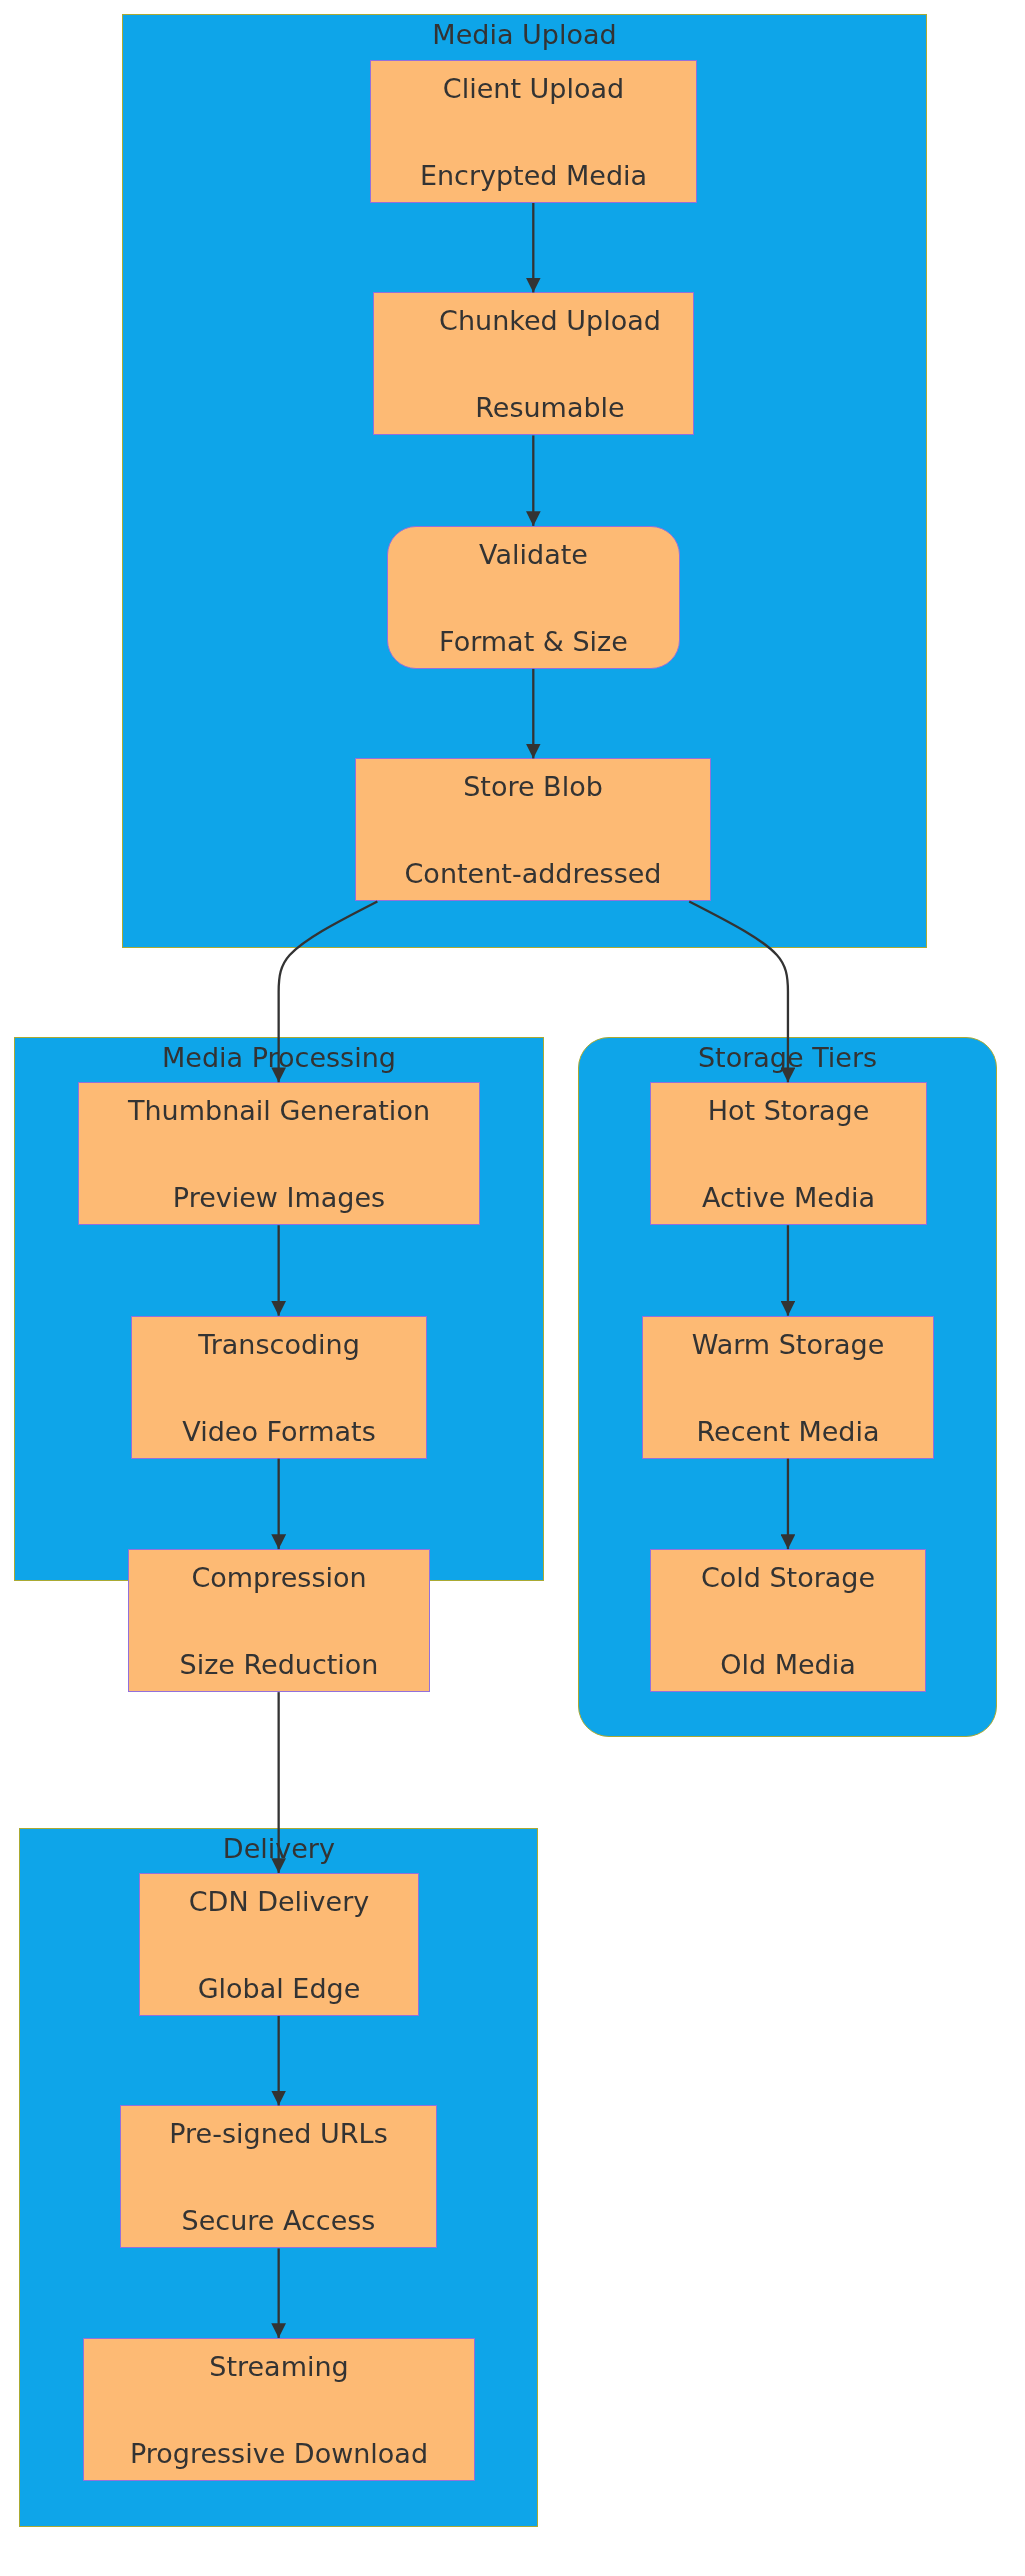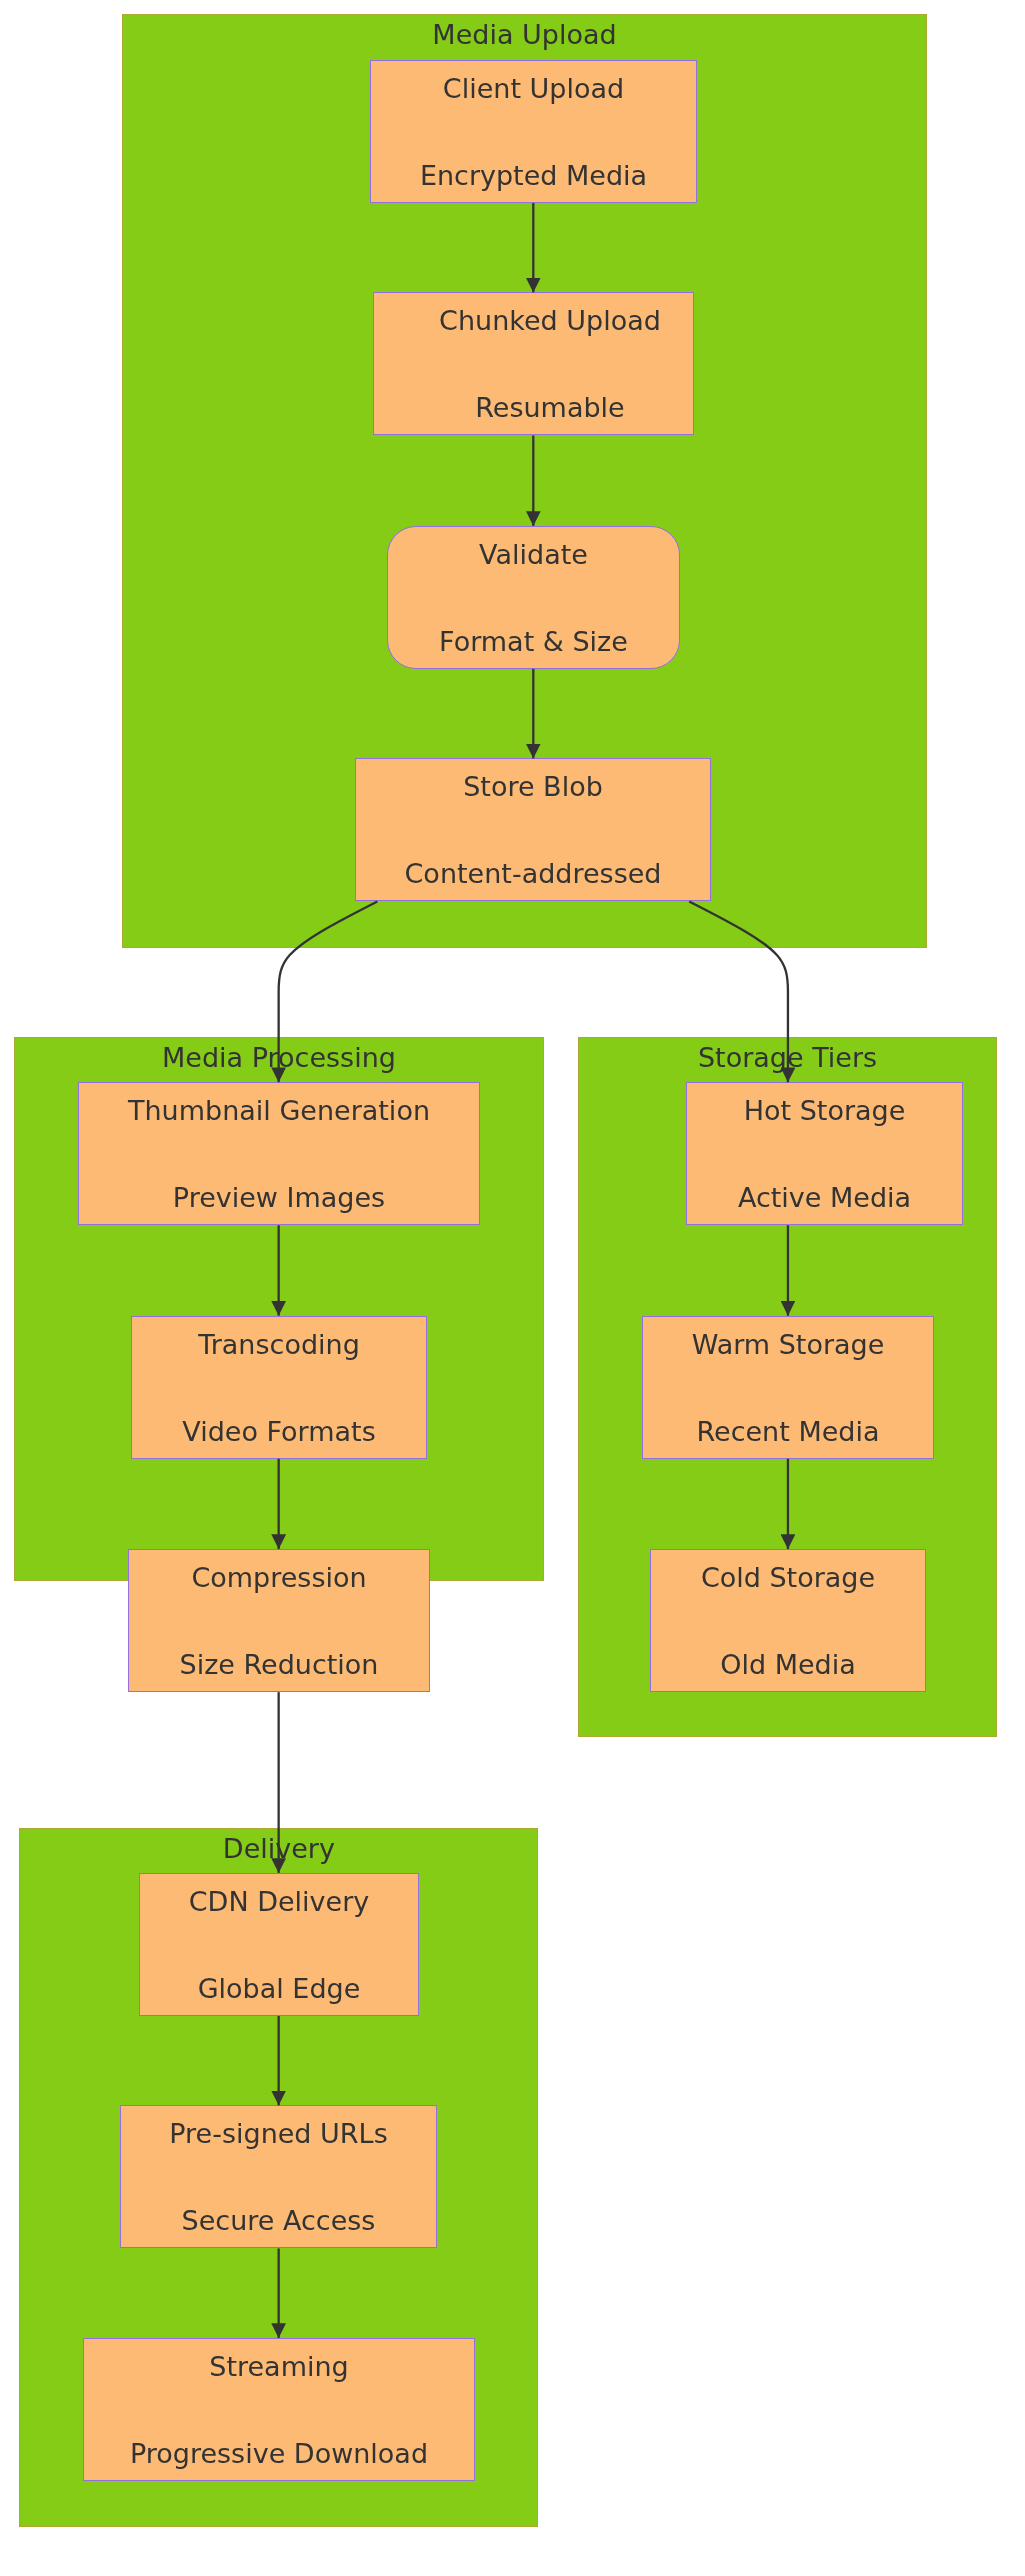--- a/index.html
+++ b/index.html
@@ -1,19 +1,19 @@
 <!DOCTYPE html>
 <html style="font-size:14.8px"><head>
   <meta charset="utf-8">
   <style>
     html, body { margin: 0; padding: 0; background: #ffffff; }
     body { width: 1026px; height: 2576px; position: relative; overflow: hidden;
            font-family: "DejaVu Sans", "Liberation Sans", sans-serif; color: #333333; }
     #diagram { position: absolute; left: 0; top: 0; width: 1026px; height: 2576px; }
-    .cluster { position: absolute; box-sizing: border-box; background: #84cc16;
+    .cluster { position: absolute; box-sizing: border-box; background: #0ea5e9;
                border: 1.8px solid #aaaa33; padding-left: 21px; }
     .cluster-label { position: absolute; left: 0; right: 0; top: 2.8px; text-align: center;
                      font-size: 27px; line-height: 33px; color: #333333; white-space: nowrap; }
     .node { position: absolute; box-sizing: border-box; background: #fdba74;
             border: 1.8px solid #9370db; display: flex; flex-direction: column;
             align-items: center; justify-content: center; text-align: center; gap: 44px; }
     .node-line { font-size: 27px; line-height: 43px; color: #333333; white-space: nowrap; }
     #edges { position: absolute; left: 0; top: 0; width: 1026px; height: 2576px; pointer-events: none; z-index: 5; }
     #edges path.edge { fill: none; stroke: #333333; stroke-width: 2.5; }
   </style>
@@ -21,21 +21,21 @@
 <body>
 
 <div id="diagram">
 
   <div class="cluster" id="cl-upload" style="left:122px; top:14px; width:805px; height:934px;">
     <div class="cluster-label">Media Upload</div>
   </div>
   <div class="cluster" id="cl-processing" style="left:14px; top:1037px; width:530px; height:544px;">
     <div class="cluster-label">Media Processing</div>
   </div>
-  <div class="cluster" id="cl-storage" style="left:578px; top:1037px; width:419px; height:700px;">
+  <div class="cluster" id="cl-storage" style="left:578px; top:1037px; width:419px; height:700px;border-radius:31px;">
     <div class="cluster-label">Storage Tiers</div>
   </div>
   <div class="cluster" id="cl-delivery" style="left:19.4px; top:1828px; width:519px; height:699px;">
     <div class="cluster-label">Delivery</div>
   </div>
 
   <div class="node" id="n-client" style="left:370px; top:60px; width:327px; height:143px;">
     <div class="node-line">Client Upload</div>
     <div class="node-line">Encrypted Media</div>
   </div>
@@ -58,21 +58,21 @@
   </div>
   <div class="node" id="n-transcode" style="left:131px; top:1316px; width:296px; height:143px;">
     <div class="node-line">Transcoding</div>
     <div class="node-line">Video Formats</div>
   </div>
   <div class="node" id="n-compress" style="left:128px; top:1549px; width:302px; height:143px;">
     <div class="node-line">Compression</div>
     <div class="node-line">Size Reduction</div>
   </div>
 
-  <div class="node" id="n-hot" style="left:686px; top:1082px; width:277px; height:143px;">
+  <div class="node" id="n-hot" style="left:650px; top:1082px; width:277px; height:143px;">
     <div class="node-line">Hot Storage</div>
     <div class="node-line">Active Media</div>
   </div>
   <div class="node" id="n-warm" style="left:642px; top:1316px; width:292px; height:143px;">
     <div class="node-line">Warm Storage</div>
     <div class="node-line">Recent Media</div>
   </div>
   <div class="node" id="n-cold" style="left:650px; top:1549px; width:276px; height:143px;">
     <div class="node-line">Cold Storage</div>
     <div class="node-line">Old Media</div>

